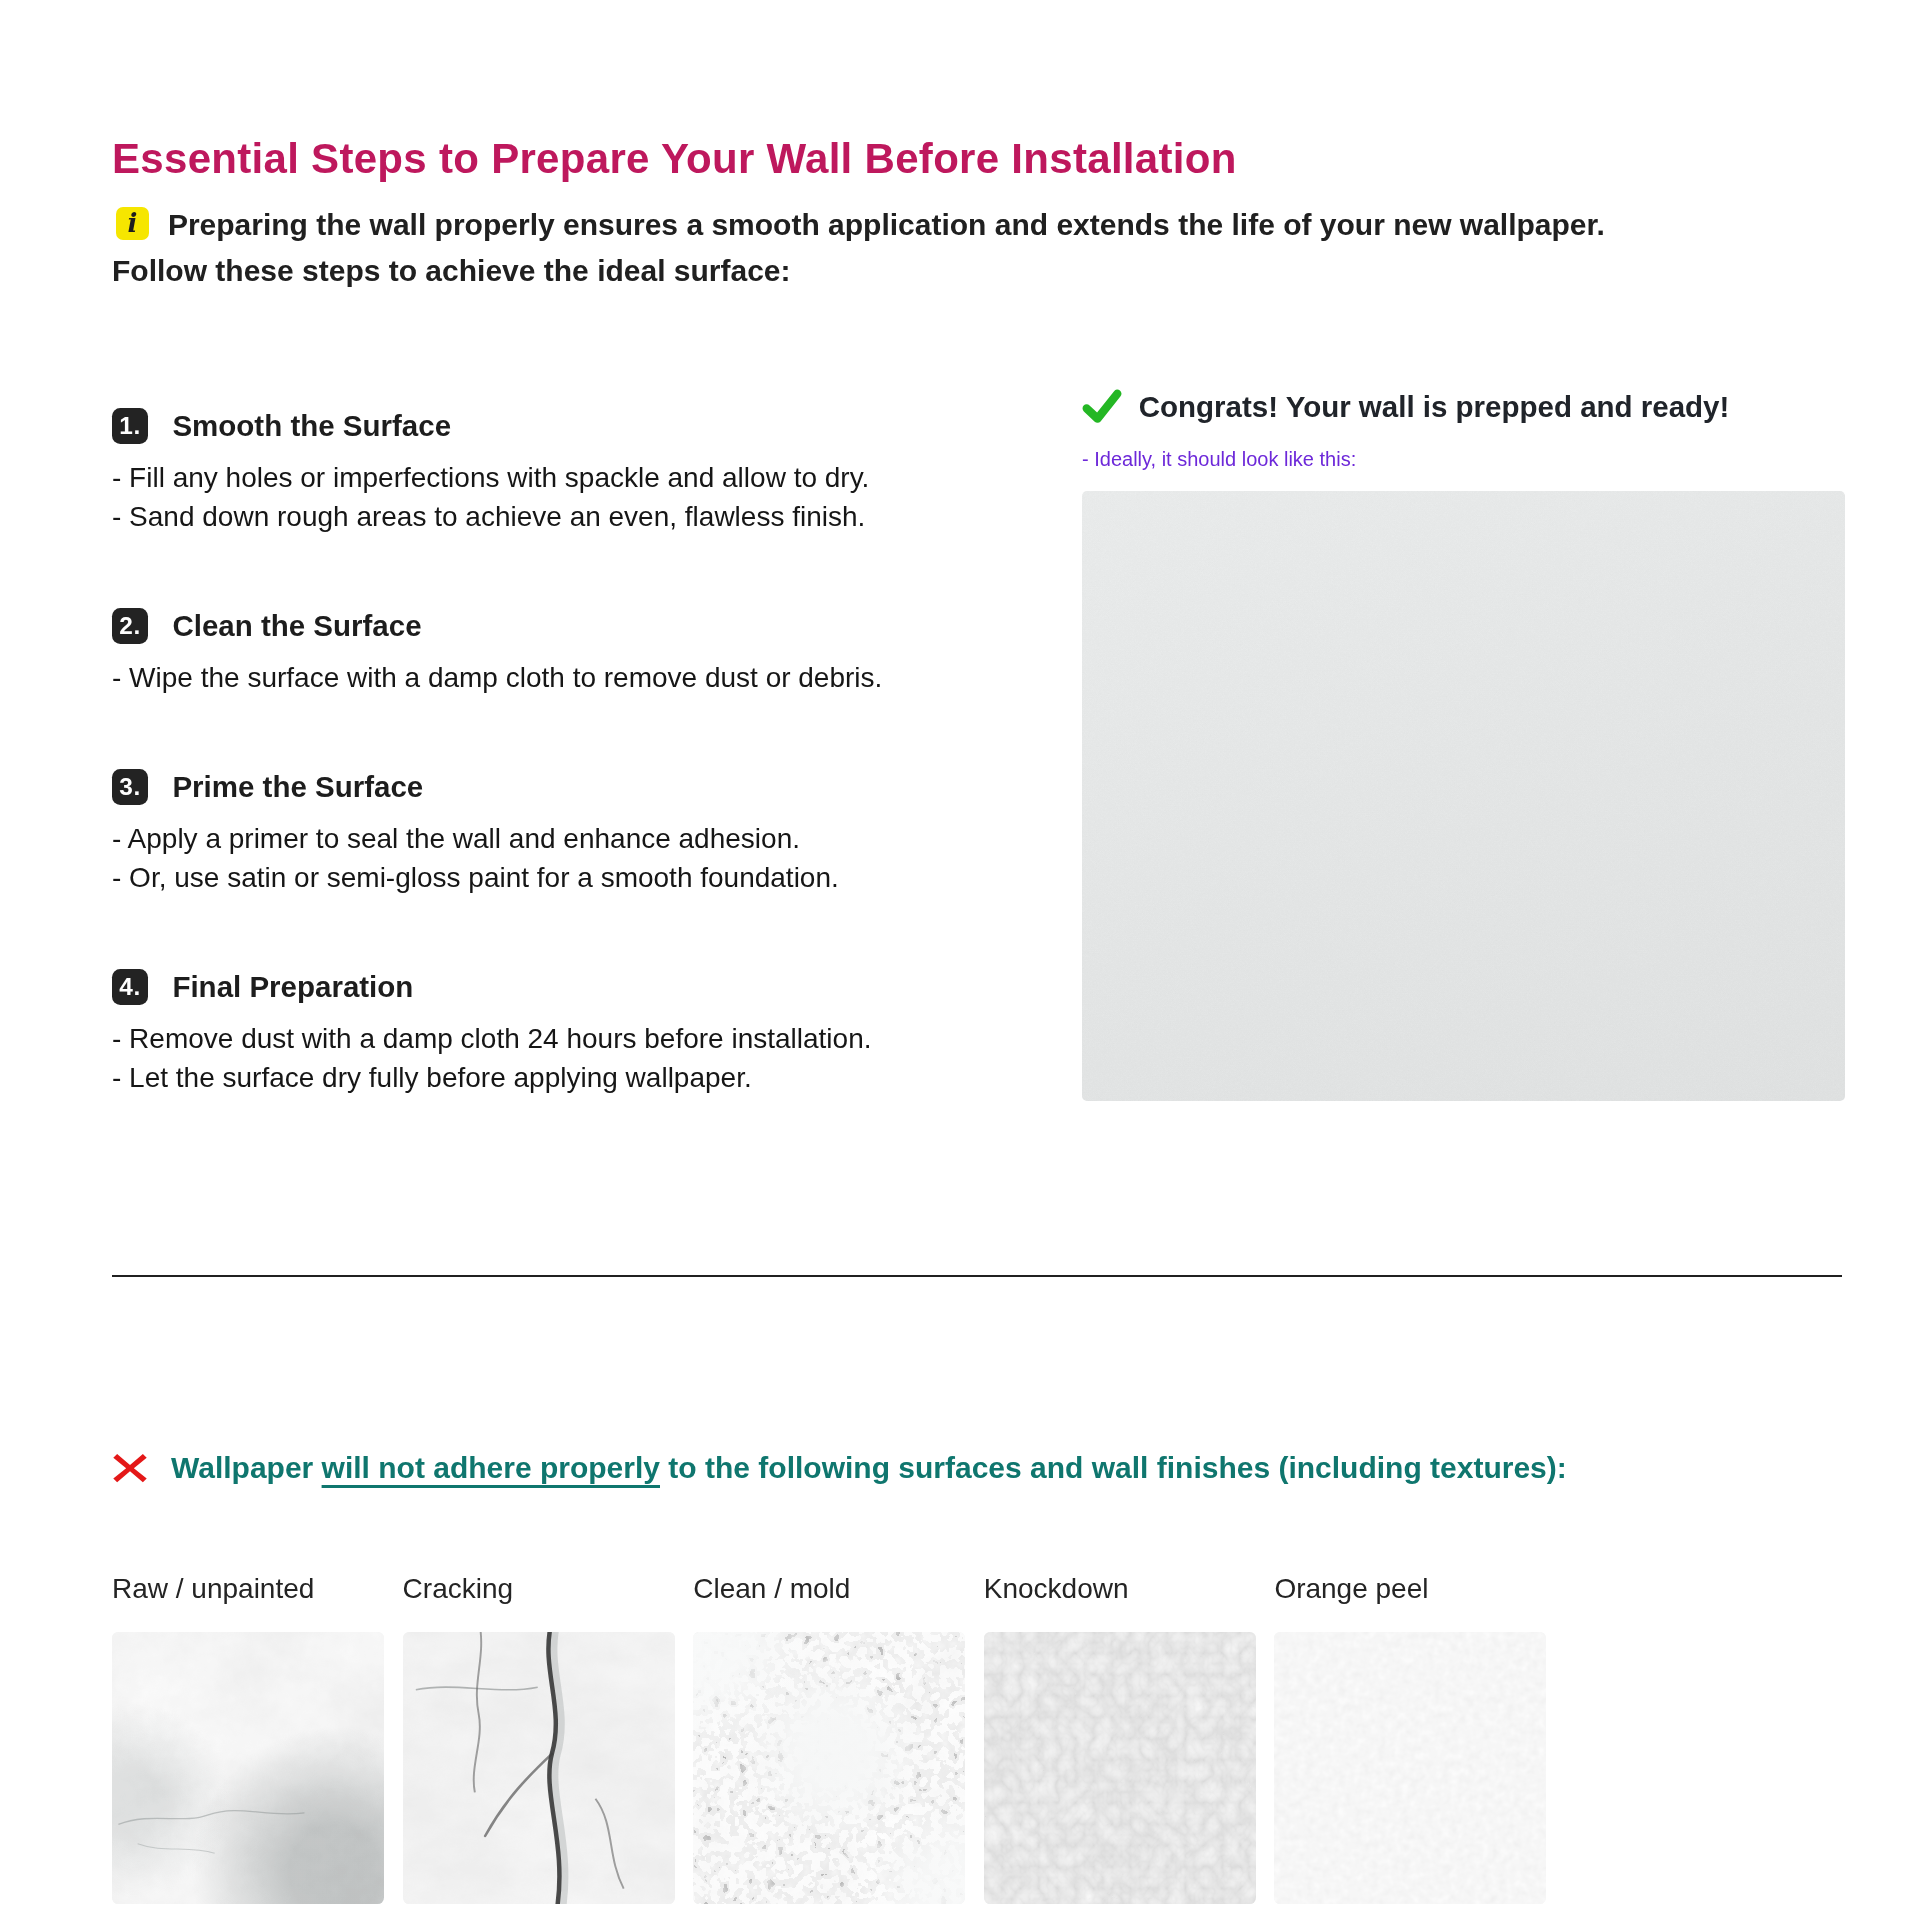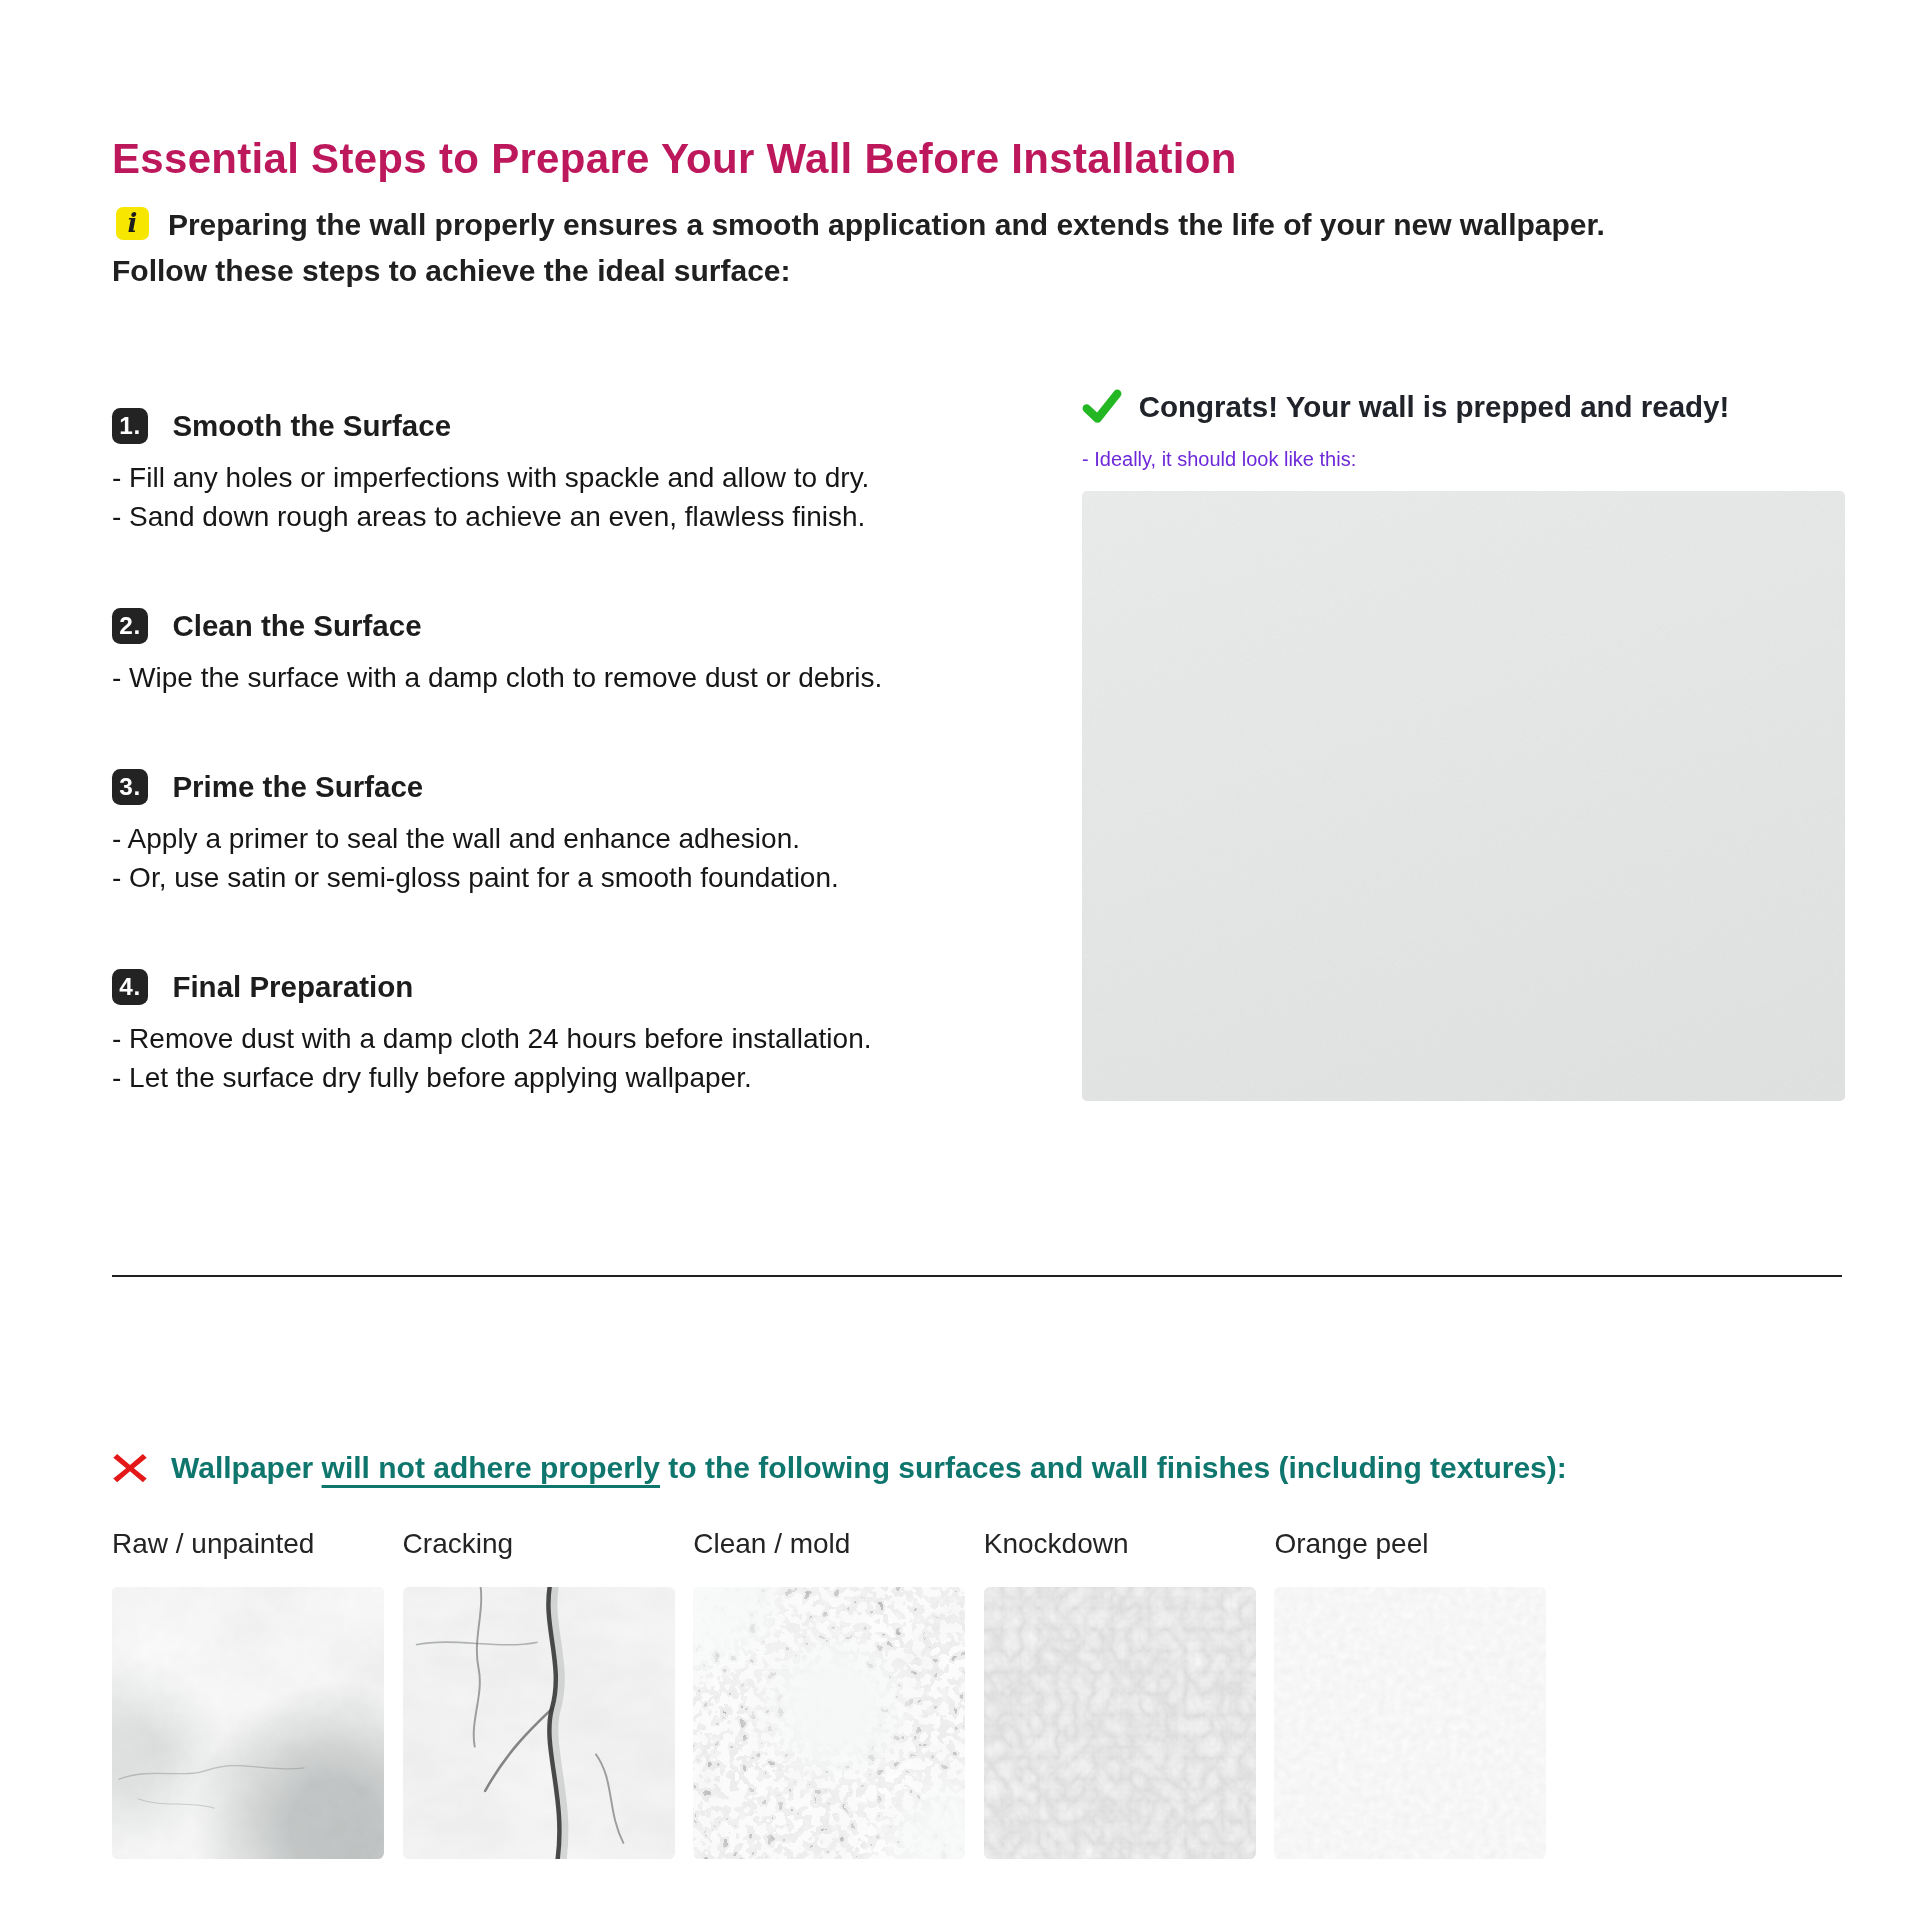--- a/index.html
+++ b/index.html
@@ -52,21 +52,21 @@
 
   .divider{left:112px;top:1275px;width:1730px;height:1.9px;background:#202020;}
 
   
   .warning-block{left:112px;top:1448px;display:flex;align-items:center;}
   .x-icon{flex:0 0 auto;width:36px;height:35px;margin-right:23px;}
   .warning-text{font-size:30px;font-weight:700;color:#0f766e;white-space:nowrap;line-height:39px;}
   .warning-underline{text-decoration:underline;text-decoration-thickness:2.6px;text-underline-offset:7px;}
 
   
-  .surfaces{left:112px;top:1528px;width:1727px;display:flex;gap:18.6px;}
+  .surfaces{left:112px;top:1573px;width:1727px;display:flex;gap:18.6px;}
   .surface{width:272px;flex:0 0 auto;}
   .surface-label{font-size:28px;color:#242424;line-height:32px;margin-bottom:27px;white-space:nowrap;}
   .tile{
     position:relative;width:272px;height:272px;border-radius:6.4px;overflow:hidden;background:#f2f3f3;
   }
   .tile svg{position:absolute;inset:0;width:100%;height:100%;}
   .shade{position:absolute;inset:0;}
   .raw-shade{background:
       radial-gradient(circle at 82% 88%, rgba(150,156,156,.50) 0 14%, rgba(150,156,156,0) 44%),
       radial-gradient(circle at 8% 62%, rgba(190,195,195,.35) 0 10%, rgba(190,195,195,0) 32%);

